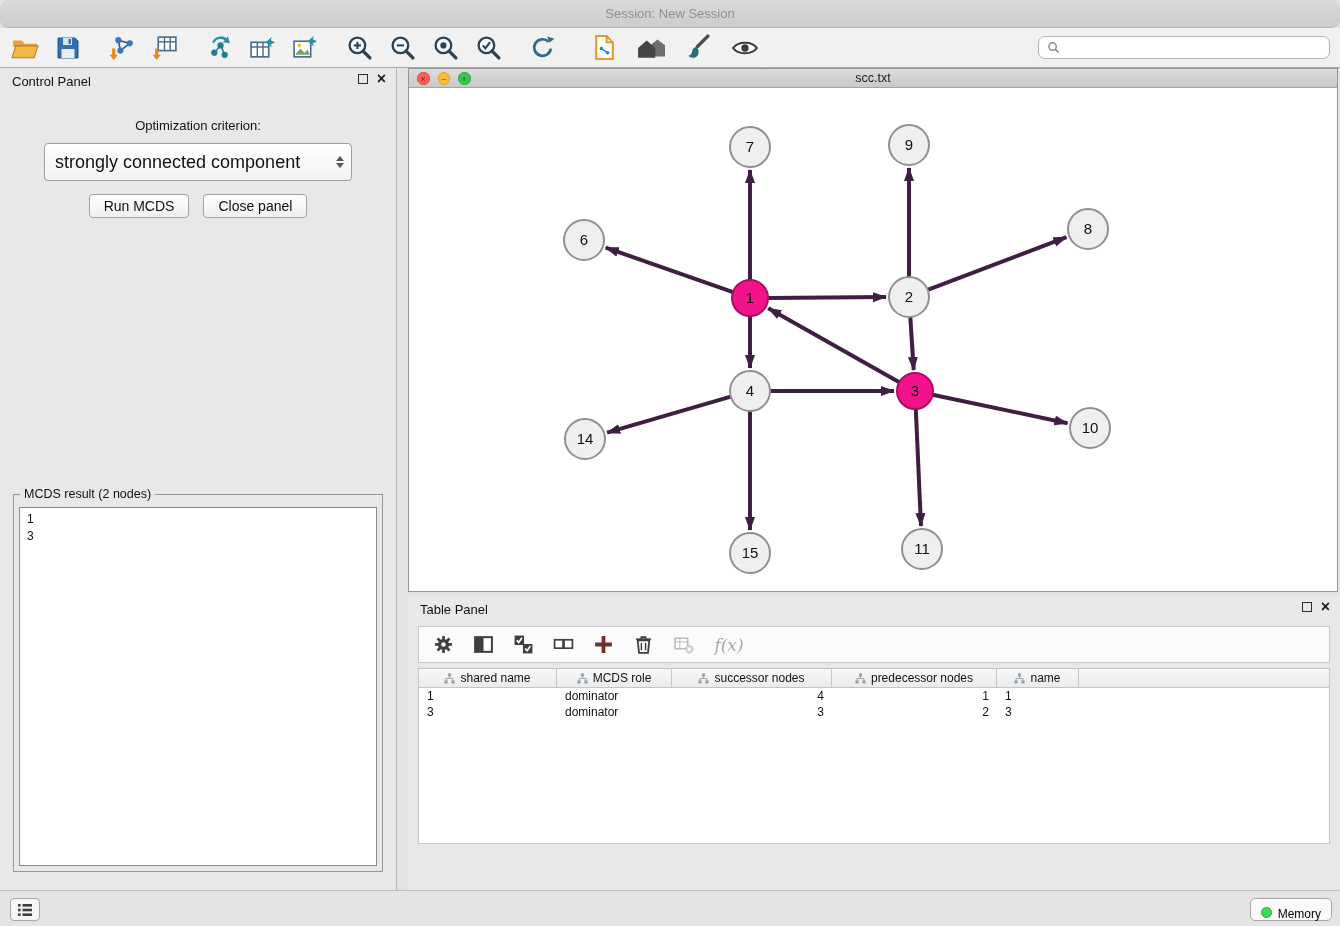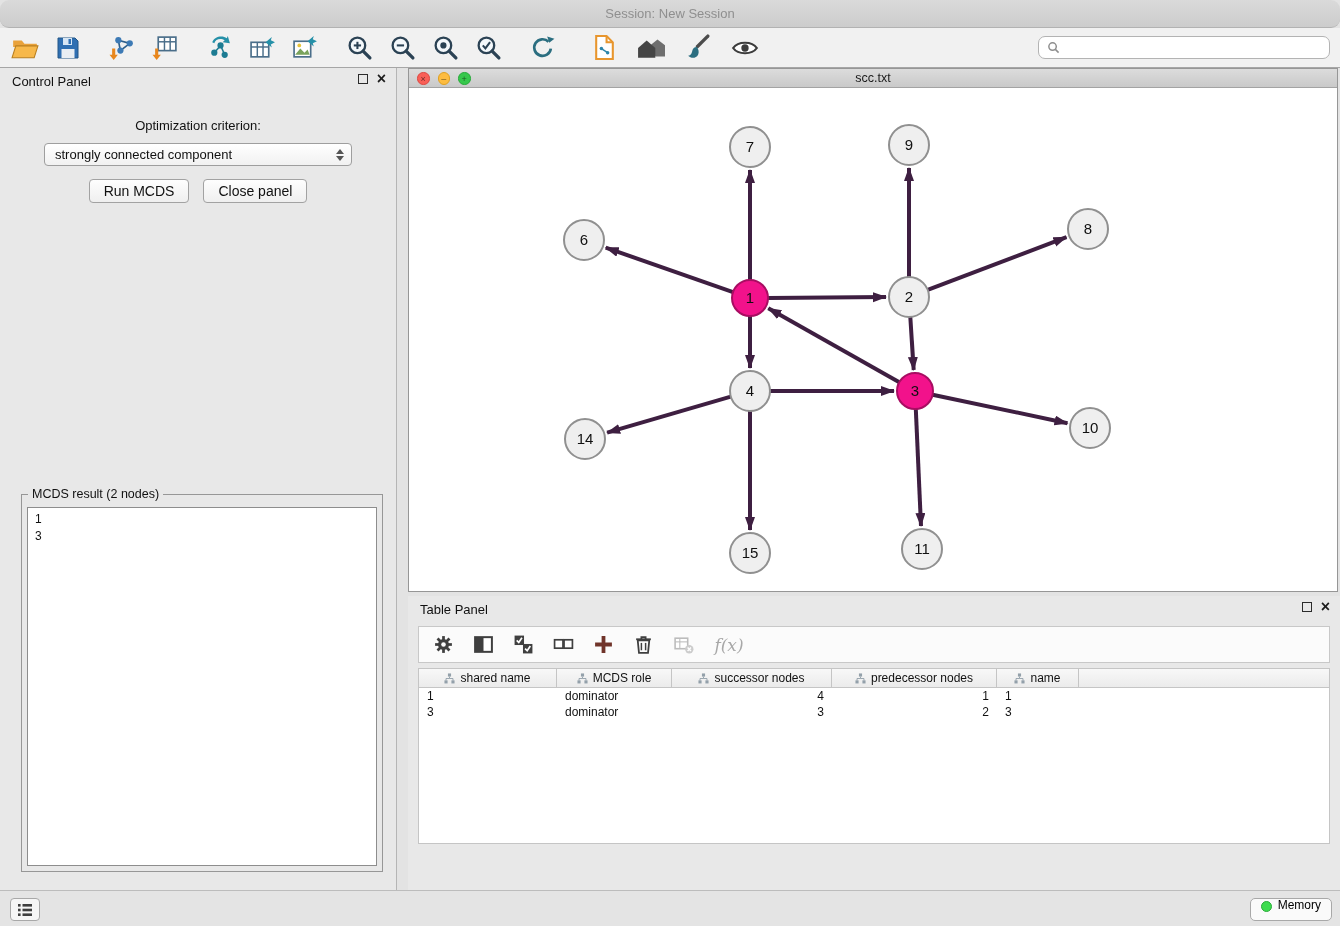--- a/index.html
+++ b/index.html
@@ -41,37 +41,37 @@
   .float-icon { width:10px; height:10px; border:1.5px solid #2b2b2b; display:inline-block; }
   .close-glyph { font-size:16px; font-weight:bold; color:#1c1c1c; line-height:12px; }
   .tabs-row { display:flex; justify-content:center; margin-top:5px; }
   .tab {
     padding:3px 12px; font-size:13px; background:#fdfdfd;
     border:1px solid #a5a5a5; margin-left:-1px; color:#1a1a1a; cursor:default; white-space:nowrap;
   }
   .tab.active { background:#d4d4d4; color:#9a9a9a; }
   .opt-label { margin-top:24px; text-align:center; font-size:13px; }
   .dropdown {
-    margin:10px auto 0 auto; width:308px; height:23px;
+    margin:10px auto 0 auto; width:308px; height:38px;
     border:1px solid #9e9e9e; border-radius:4px;
     background:linear-gradient(#ffffff,#f1f1f1);
     display:flex; align-items:center; justify-content:space-between;
-    padding:0 7px 0 10px; font-size:13px;
+    padding:0 7px 0 10px; font-size:18px;
   }
   .dd-arrows { display:flex; flex-direction:column; gap:2px; }
   .dd-arrows i { display:block; width:0; height:0; border-left:4px solid transparent; border-right:4px solid transparent; }
   .dd-arrows .up { border-bottom:5px solid #555; }
   .dd-arrows .dn { border-top:5px solid #555; }
   .cp-buttons { margin-top:13px; display:flex; justify-content:center; gap:14px; }
   .mac-btn {
     font-family:"Liberation Sans",sans-serif; font-size:14px; color:#111;
     padding:3px 14px; background:linear-gradient(#fefefe,#efefef);
     border:1px solid #a2a2a2; border-radius:4px; cursor:default;
   }
-  .result-group { position:absolute; left:13px; right:13px; top:426px; bottom:18px; border:1px solid #979797;margin-left:8px; }
+  .result-group { position:absolute; left:13px; right:13px; top:426px; bottom:18px; border:1px solid #979797; }
   .group-label { position:absolute; top:-8px; left:6px; background:#e8e8e8; padding:0 4px; font-size:12.5px; }
   .result-text {
     position:absolute; left:5px; right:5px; top:12px; bottom:5px;
     background:#fff; border:1px solid #8d8d8d;
     font-size:12px; line-height:16.5px; padding:3px 7px; white-space:pre; overflow:hidden;
   }
   
   .net-window {
     position:absolute; left:408px; top:68px; width:930px; height:524px;
     background:#fff; border:1px solid #969696;
@@ -106,21 +106,21 @@
   
   .statusbar { position:absolute; left:0; top:890px; width:1340px; height:36px; background:#e4e4e4; border-top:1px solid #bcbcbc; }
   .list-btn {
     position:absolute; left:10px; top:7px; width:30px; height:23px;
     background:#f6f6f6; border:1px solid #a8a8a8; border-radius:4px;
     display:flex; align-items:center; justify-content:center; cursor:default;
   }
   .memory-btn {
     position:absolute; right:8px; top:7px; height:23px;
     background:#fafafa; border:1px solid #a8a8a8; border-radius:5px;
-    display:flex; align-items:flex-end; gap:6px; padding:8px 10px;
+    display:flex; align-items:flex-start; gap:6px; padding:8px 10px;
     font-size:12px; font-family:"Liberation Sans",sans-serif; cursor:default;
   }
   .mem-dot { width:11px; height:11px; border-radius:50%; background:#3ddc4e; border:1px solid #2aab39; }
 </style>
 </head>
 <body>
 
 <div class="titlebar">
   <span>Session: New Session</span>
 </div>

